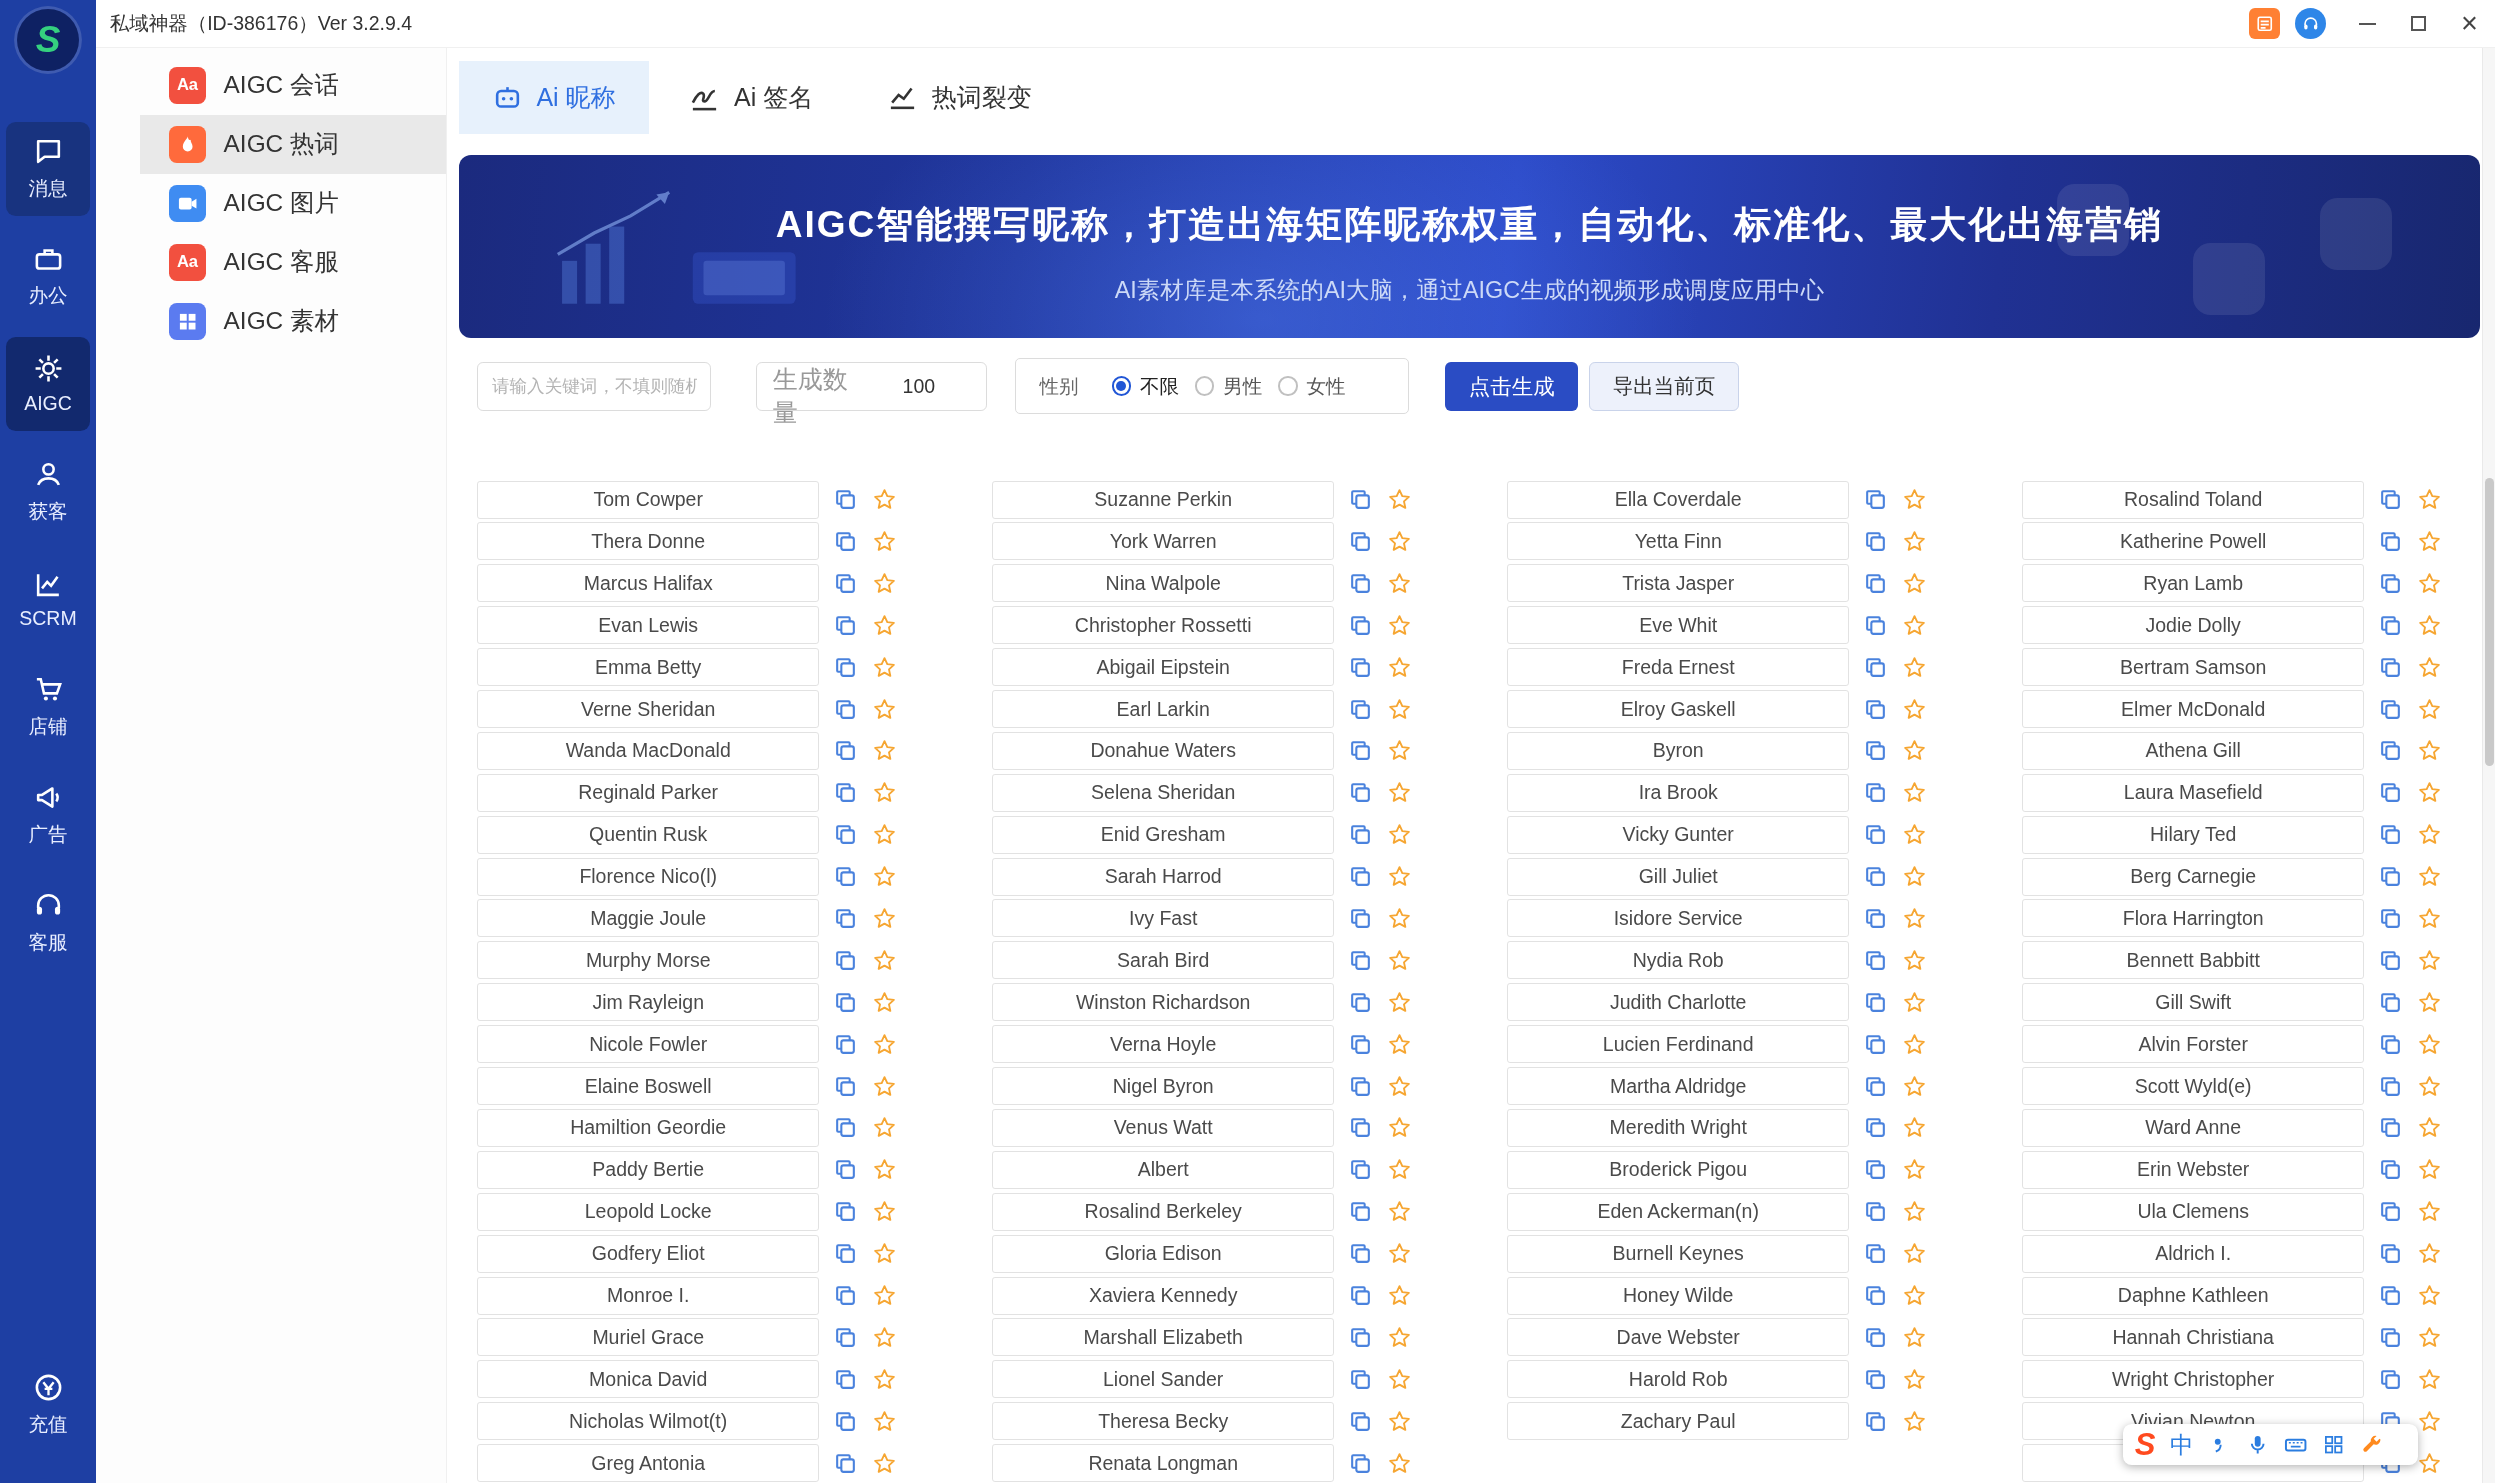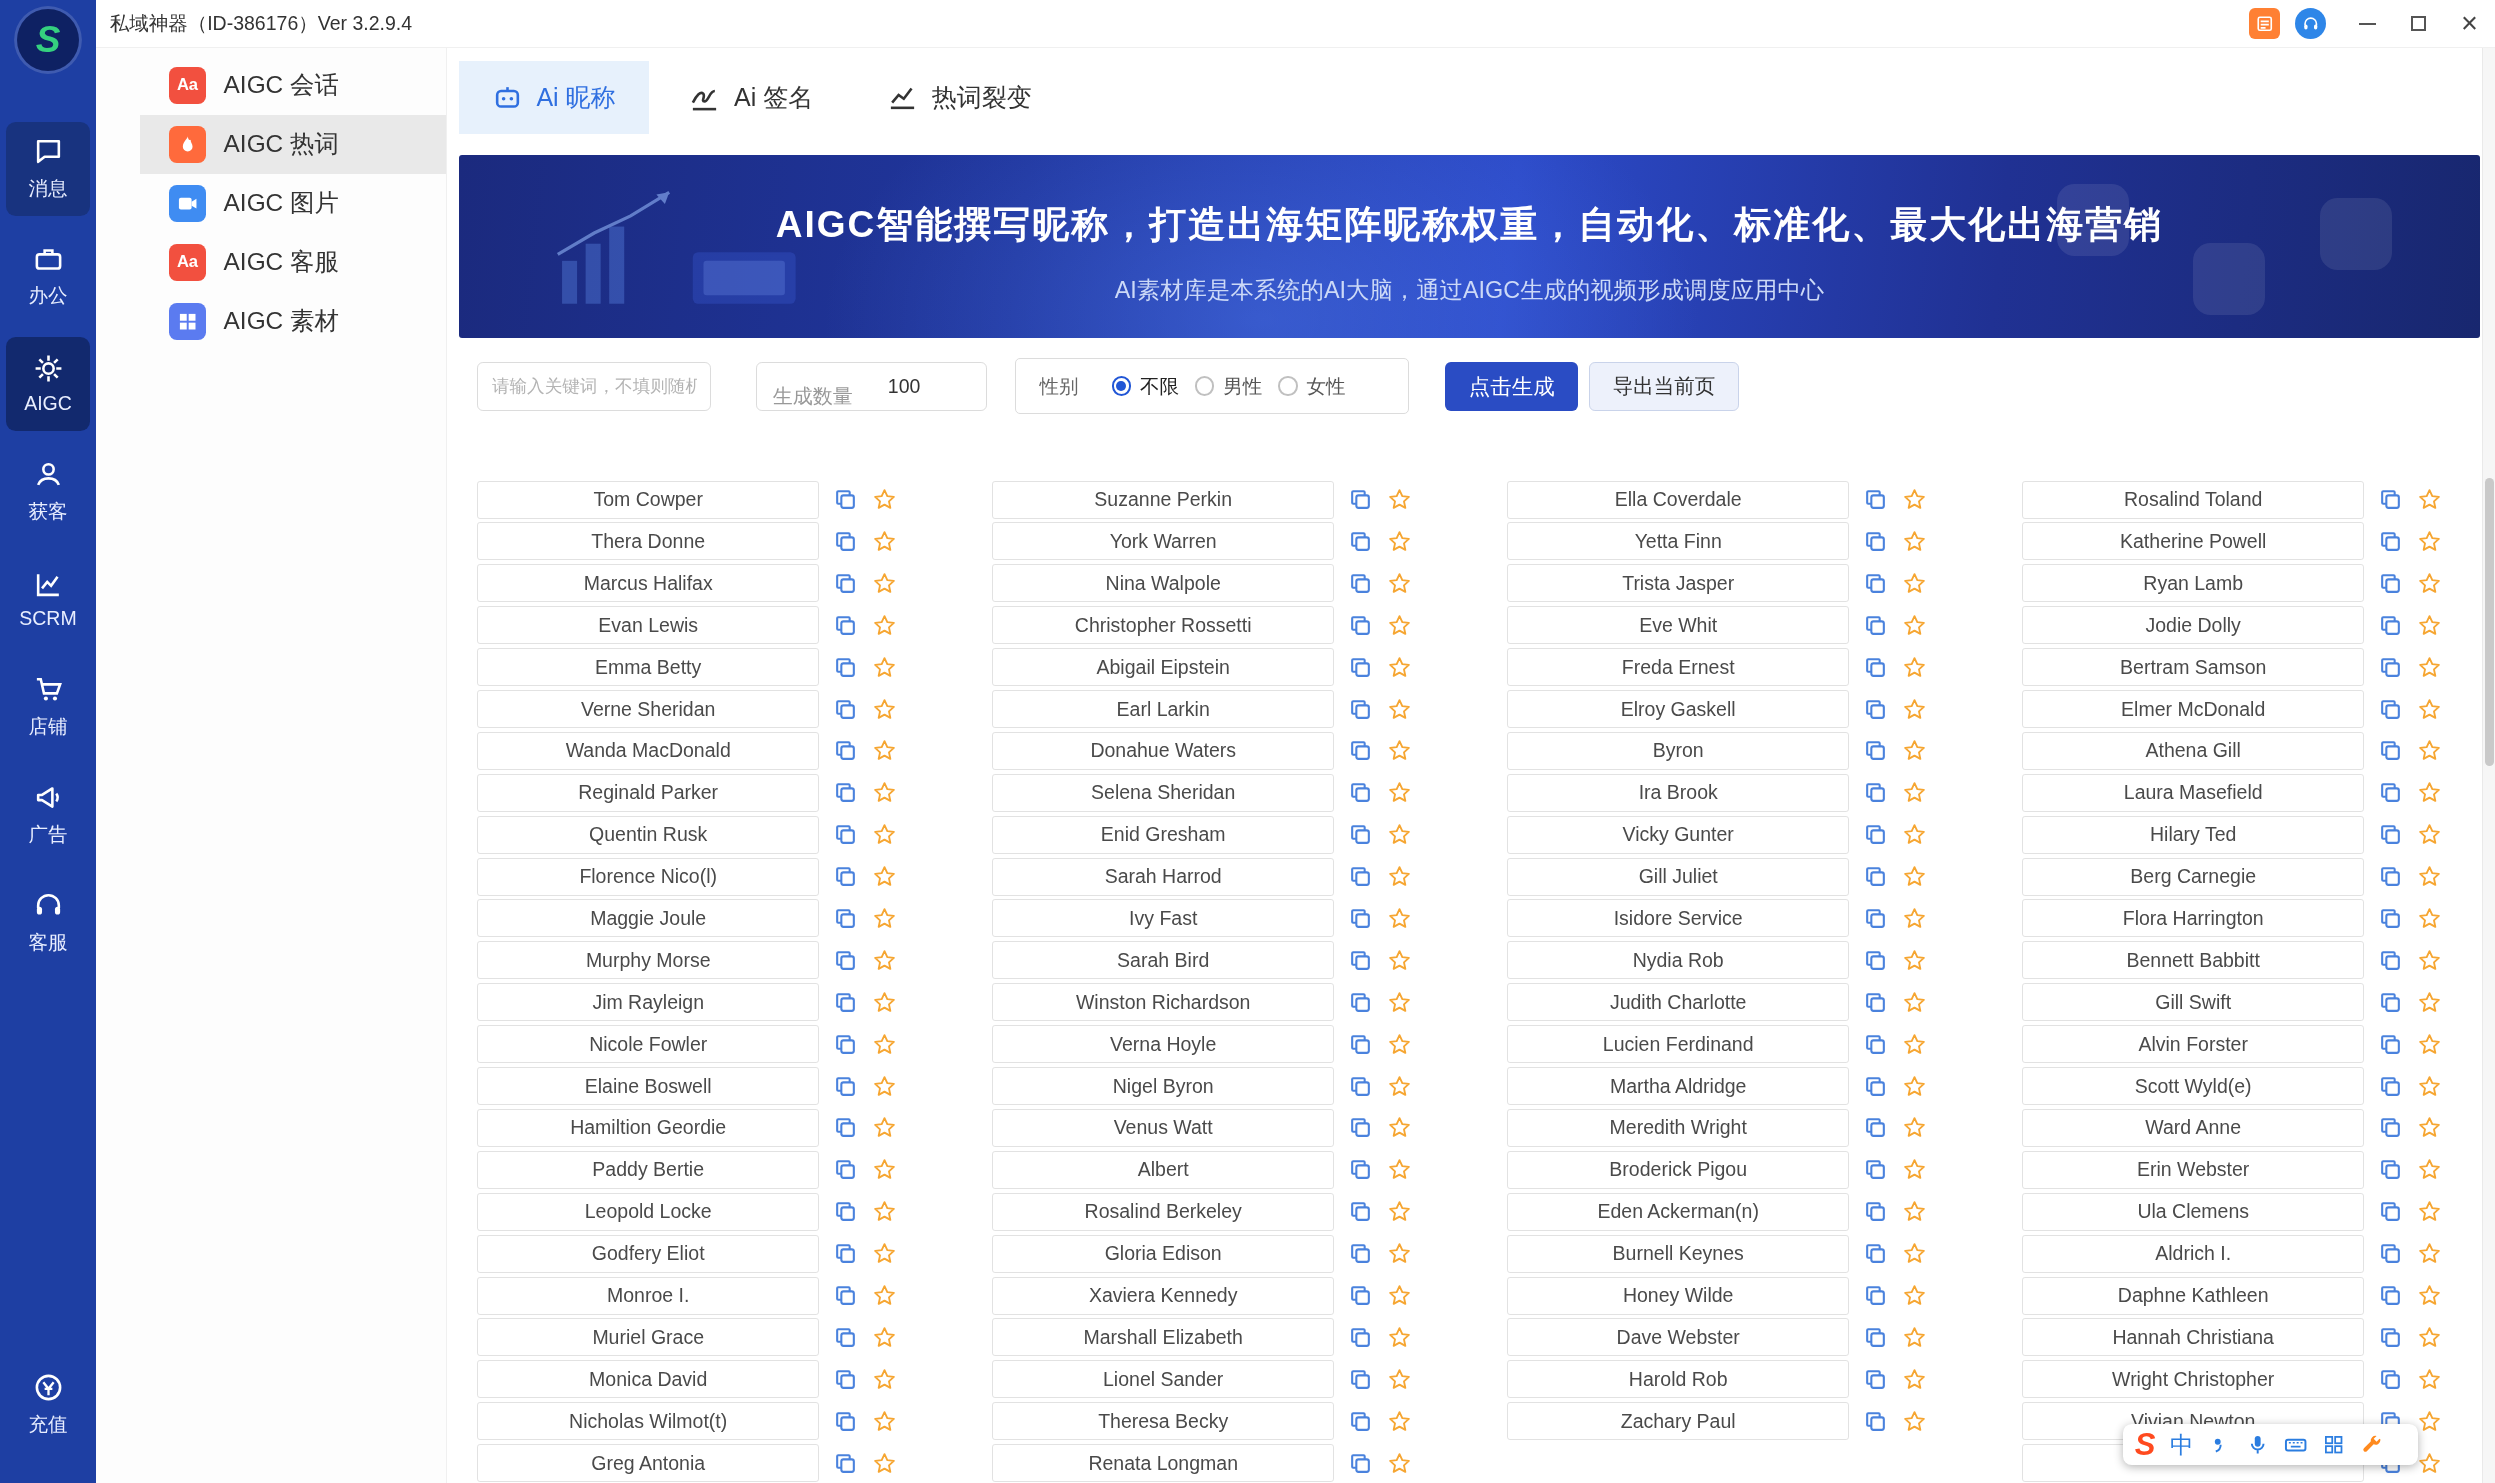--- a/index.html
+++ b/index.html
@@ -47,38 +47,38 @@
 
   
   .content { position:absolute; left:447px; top:48px; right:12.7px; bottom:0; background:#fff; padding-left:11.7px; }
 
   .tabs { margin-top:12.7px; display:flex; gap:7.8px; }
   .tab { height:73px; padding:0 33px; display:flex; align-items:center; gap:13.7px; font-size:25px; color:#333;
     background:#fff; }
   .tab.selected { background:#e7f1fc; color:#2f6fe0; }
   .tab-icon { width:31px; height:31px; }
 
-  .banner { position:relative; margin:21.5px 2px 0 0; height:183px; border-radius:3px; overflow:hidden; color:#fff;
+  .banner { position:relative; margin:21.5px 2px 0 0; height:183px; border-radius:12px; overflow:hidden; color:#fff;
     background:linear-gradient(96deg,#1b2a7e 0%,#20369e 28%,#2c4ac8 52%,#203193 76%,#18276f 100%); text-align:center; }
   .banner::before { content:""; position:absolute; left:18%; top:-60%; width:878px; height:300%;
     background:radial-gradient(closest-side, rgba(90,140,255,.35), rgba(90,140,255,0)); }
   .banner-decor-left { position:absolute; left:35px; top:17.6px; width:419px; height:150px; opacity:.55; }
   .banner-orb { position:absolute; width:72px; height:72px; border-radius:17.6px; background:rgba(255,255,255,.09);
     top:43px; }
   .orb1 { right:88px; } .orb2 { right:215px; top:88px; } .orb3 { right:351px; top:29px; }
   .banner-title { position:relative; padding-top:45px; font-size:37px; font-weight:bold; letter-spacing:2px; }
   .banner-subtitle { position:relative; margin-top:23.4px; font-size:23.4px; color:#ccd9f7; }
 
   .controls { display:flex; align-items:center; margin:23.4px 0 0 18.5px; height:49px; }
   .keyword-input { width:234px; height:49px; border:1px solid #dcdcdc; border-radius:5.9px; padding:0 13.7px;
     font-size:17.6px; color:#333; margin-right:45px; outline:none; font-family:inherit; }
   .keyword-input::placeholder { color:#b4b4b4; }
   .count-box { width:231px; height:49px; border:1px solid #dcdcdc; border-radius:5.9px; display:flex; align-items:center;
     padding:0 15.6px; gap:35px; margin-right:28px; }
-  .count-label { font-size:20px; color:#999;margin-top:20px; }
+  .count-label { font-size:25px; color:#999;margin-top:20px; }
   .count-input { width:68px; border:none; outline:none; font-size:19.5px; color:#333; font-family:inherit; }
   .gender-box { width:394px; height:56px; border:1px solid #dcdcdc; border-radius:5px; display:flex; align-items:center;
     padding:0 23.4px; gap:33px; margin-right:36px; }
   .gender-label { font-size:19.5px; color:#666; }
   .radio-group { display:flex; align-items:center; gap:16px; }
   .radio-opt { display:flex; align-items:center; gap:8.8px; }
   .radio-circle { width:19.5px; height:19.5px; border-radius:50%; border:2px solid #c0c0c0; display:flex;
     align-items:center; justify-content:center; }
   .radio-opt.selected .radio-circle { border-color:#2156d6; }
   .radio-opt.selected .radio-circle::after { content:""; width:9.8px; height:9.8px; border-radius:50%; background:#2156d6; }

